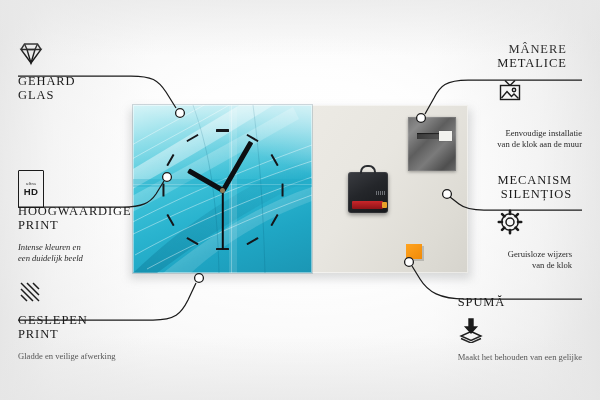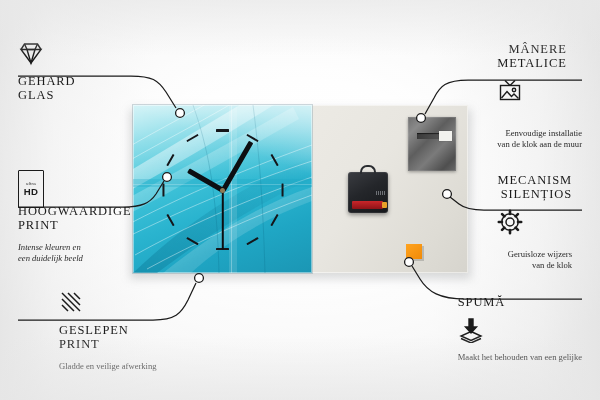--- a/index.html
+++ b/index.html
@@ -283,21 +283,21 @@
         <span>HOOGWAARDIGE</span><br>
         <span>PRINT</span>
       </span>
     </div>
     <div class="co-desc" style="margin-top:10px;font-style:italic;">
       <span>Intense kleuren en</span><br>
       <span>een duidelijk beeld</span>
     </div>
   </div>
 
-  <div class="co left" style="left:18px; top:289px;margin-left:41px;">
+  <div class="co left" style="left:18px; top:279px;">
     <div class="co-head">
       <span class="ic">
         <svg viewBox="0 0 26 26">
             <g stroke="currentColor" stroke-width="1.5" fill="none">
           <path d="M3 4 L21 22"></path>
               <path d="M3 10 L15 22"></path>
               <path d="M3 16 L9 22"></path>
               <path d="M9 4 L21 16"></path>
               <path d="M15 4 L21 10"></path>
         </g>

